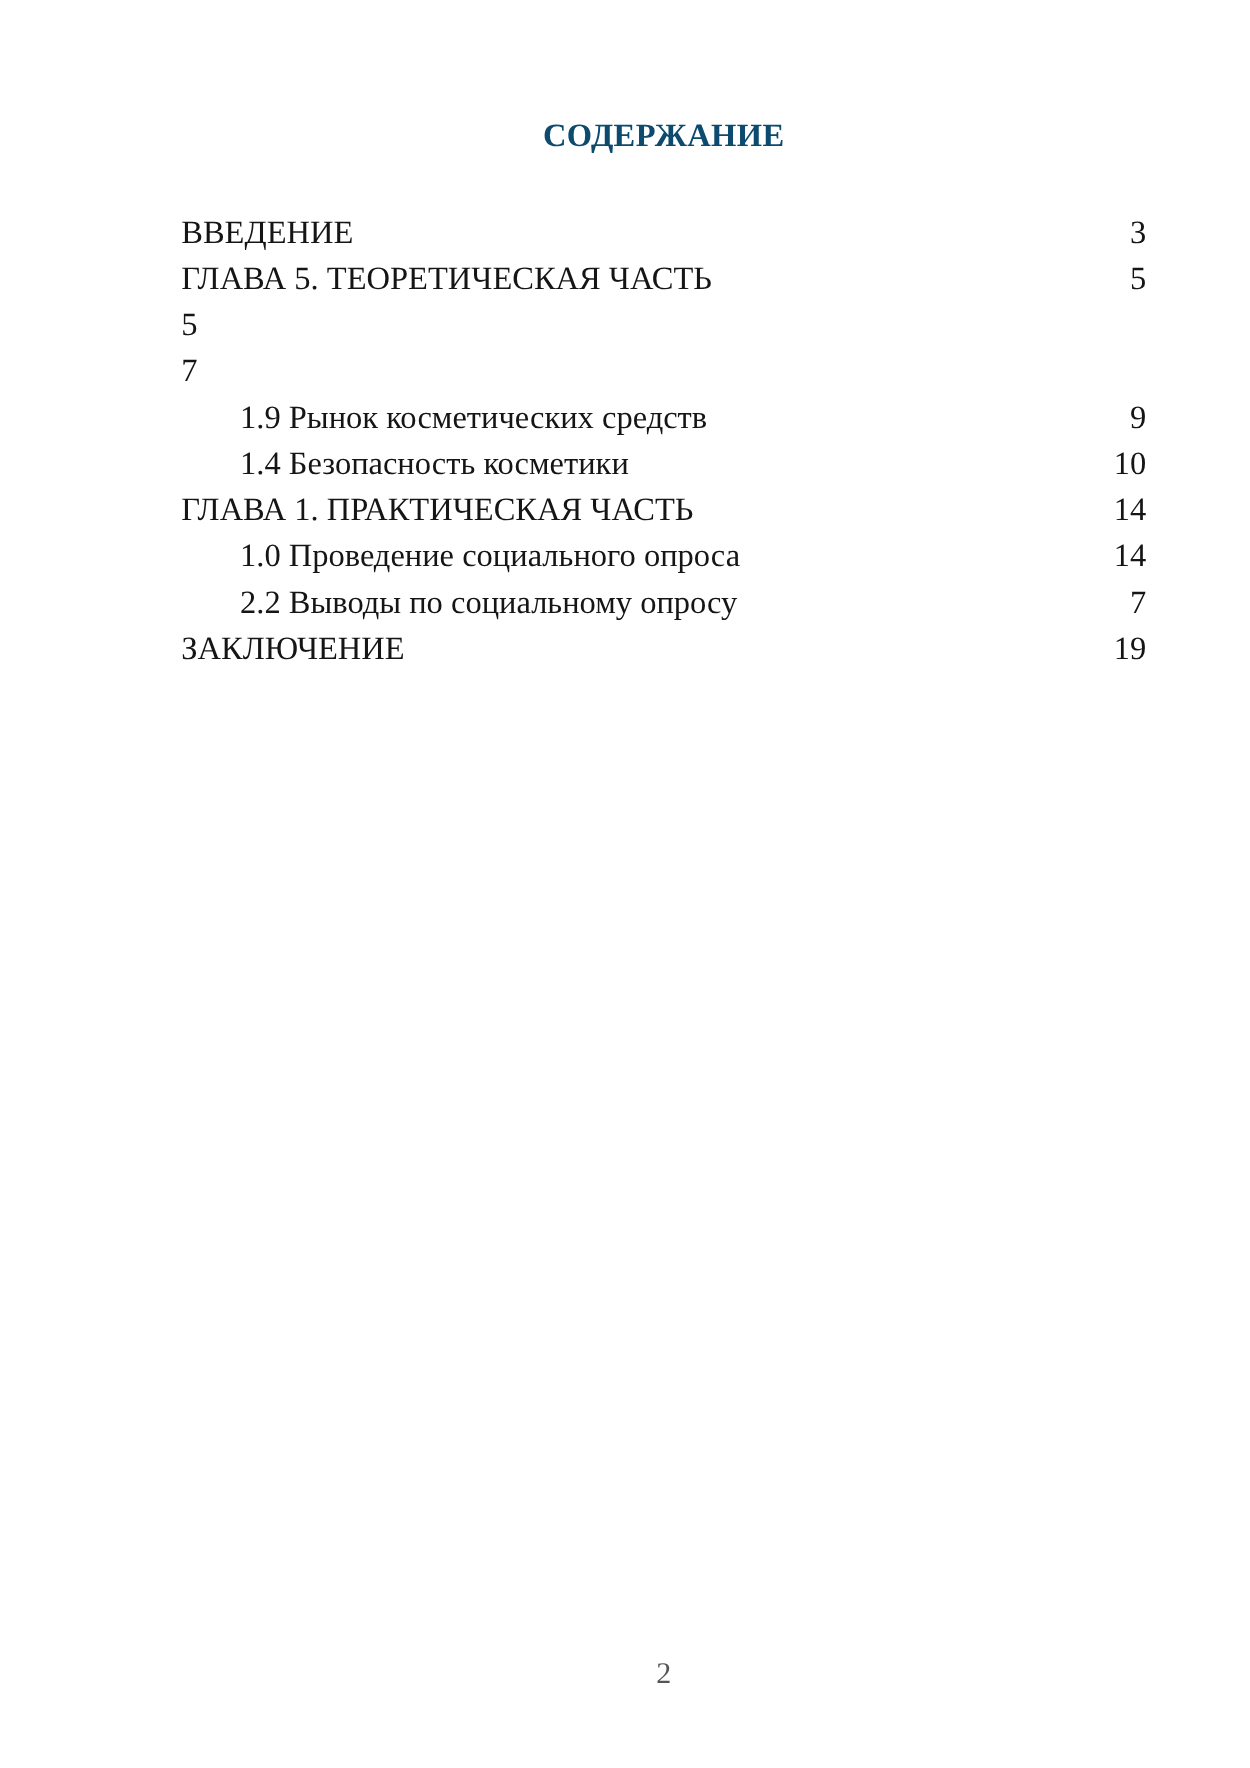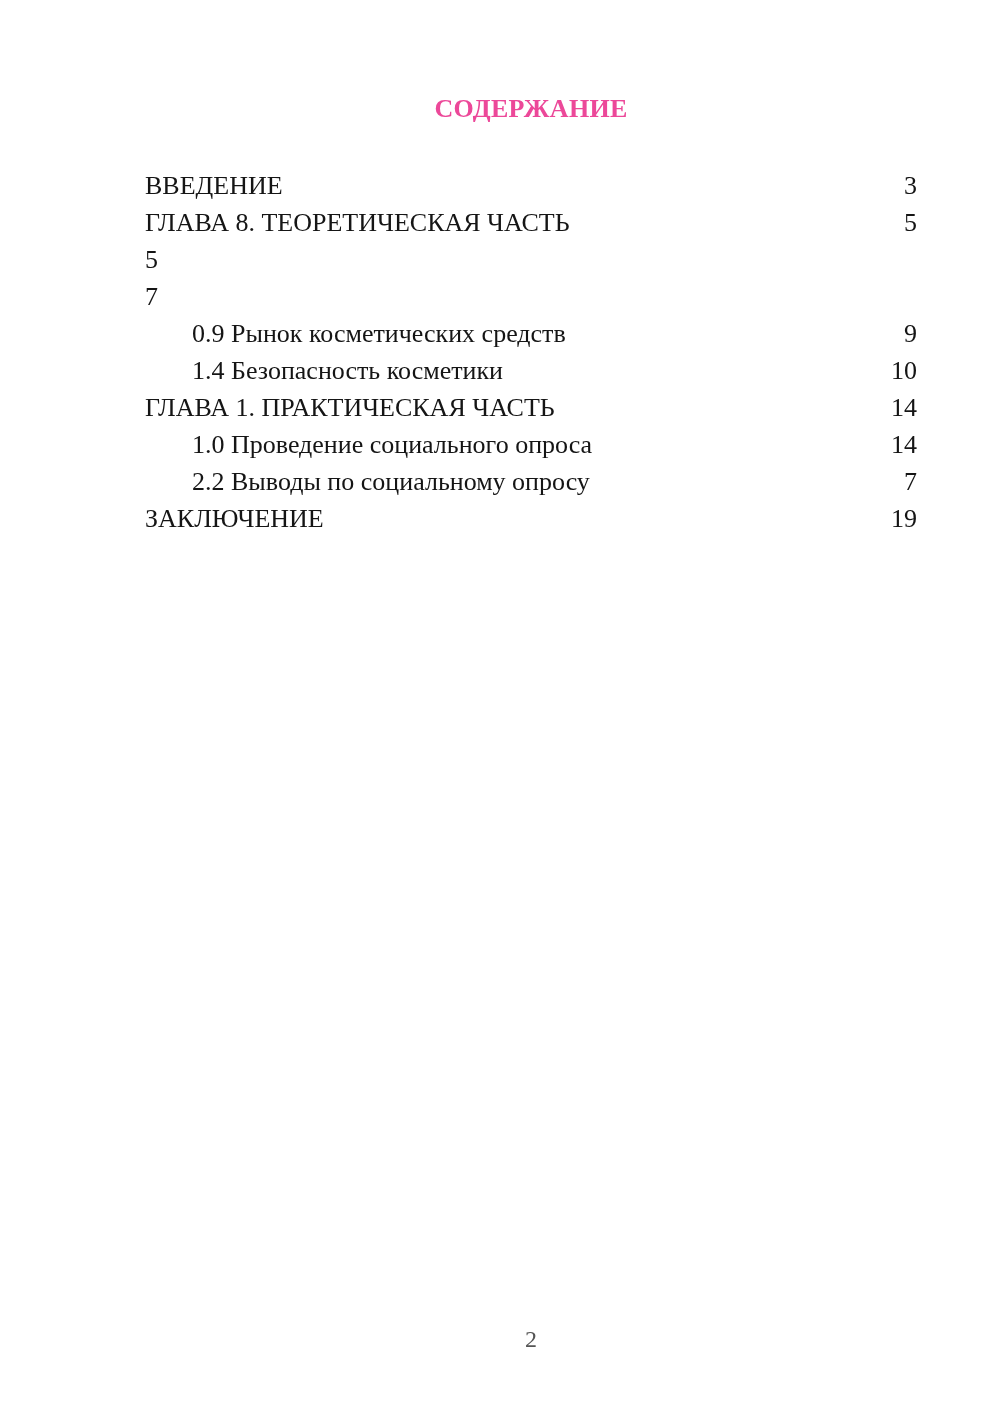--- a/index.html
+++ b/index.html
@@ -20,21 +20,21 @@
   .doc-title {
     position: absolute;
     top: 93px;
     left: 145px;
     width: 772px;
     text-align: center;
     font-size: 26px;
     font-weight: bold;
     line-height: 32px;
     letter-spacing: 0.3px;
-    color: #ec4899;
+    color: #0c4a6e;
   }
   .toc {
     position: absolute;
     top: 167px;
     left: 145px;
     width: 772px;
   }
   .toc-row {
     display: flex;
     justify-content: space-between;
@@ -71,34 +71,34 @@
   <div class="doc-title">СОДЕРЖАНИЕ</div>
 
   <div class="toc">
 
     <div class="toc-row">
       <span class="toc-label">ВВЕДЕНИЕ</span>
       <span class="toc-page">3</span>
     </div>
 
     <div class="toc-row">
-      <span class="toc-label">ГЛАВА 8. ТЕОРЕТИЧЕСКАЯ ЧАСТЬ</span>
+      <span class="toc-label">ГЛАВА 5. ТЕОРЕТИЧЕСКАЯ ЧАСТЬ</span>
       <span class="toc-page">5</span>
     </div>
 
     <div class="toc-row indent">
       <span class="toc-page">5</span>
     </div>
 
     <div class="toc-row indent">
       <span class="toc-page">7</span>
     </div>
 
     <div class="toc-row indent">
-      <span class="toc-label">0.9 Рынок косметических средств</span>
+      <span class="toc-label">1.9 Рынок косметических средств</span>
       <span class="toc-page">9</span>
     </div>
 
     <div class="toc-row indent">
       <span class="toc-label">1.4 Безопасность косметики</span>
       <span class="toc-page">10</span>
     </div>
 
     <div class="toc-row">
       <span class="toc-label">ГЛАВА 1. ПРАКТИЧЕСКАЯ ЧАСТЬ</span>

